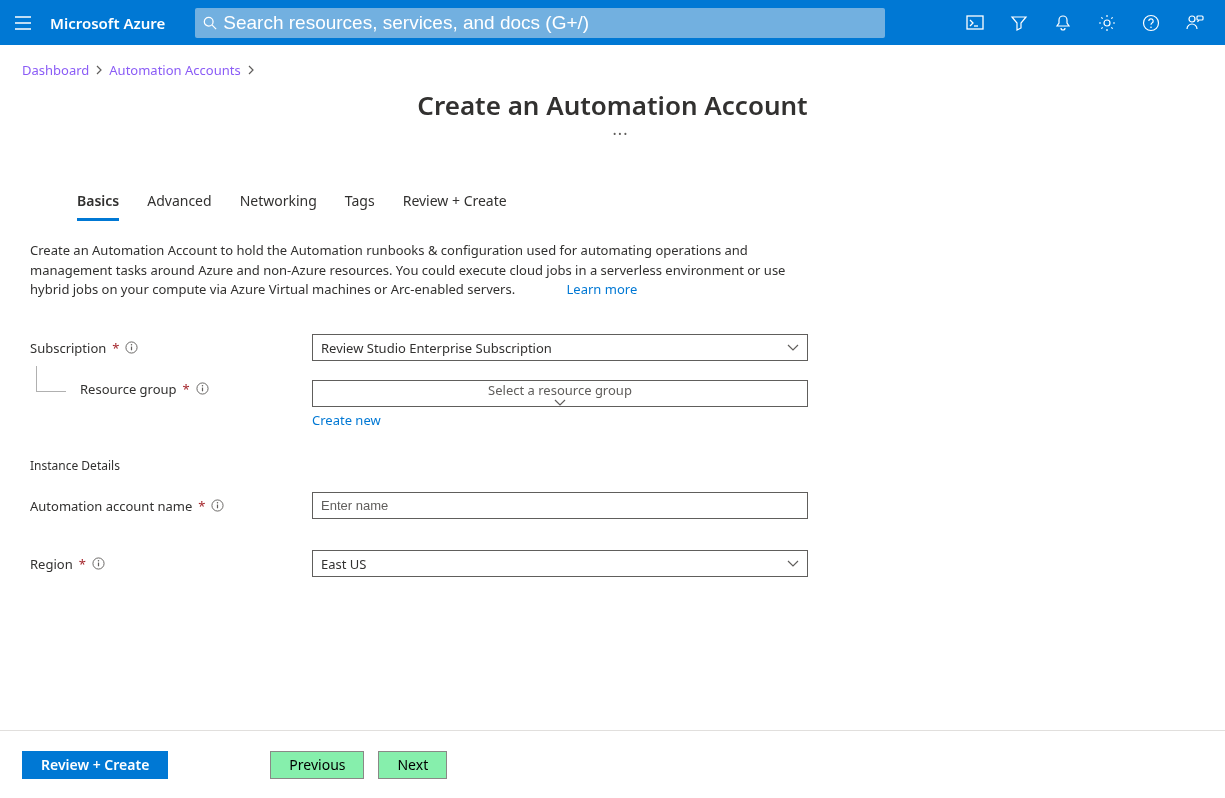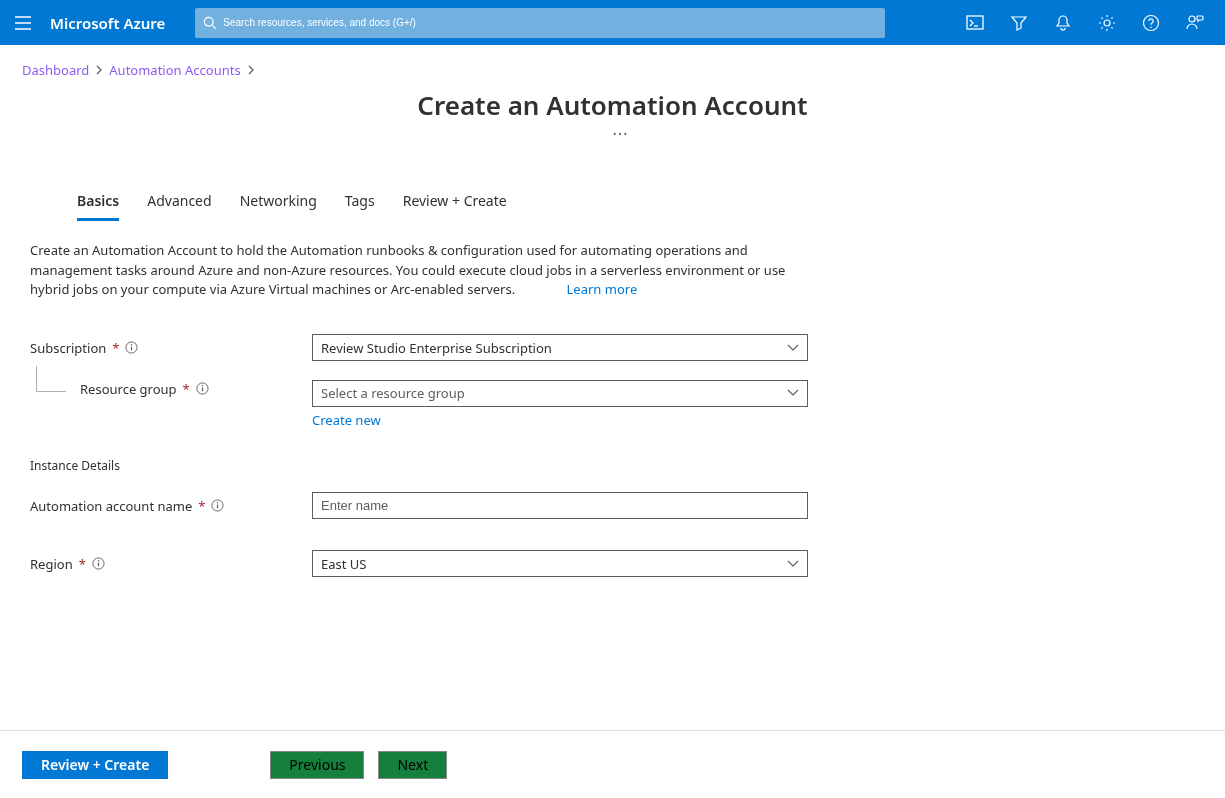--- a/index.html
+++ b/index.html
@@ -43,21 +43,21 @@
     align-items: center;
     padding: 0 8px;
     color: #fff;
     margin-left: 10px;
   }
   .searchbox input {
     flex: 1;
     border: none;
     background: transparent;
     outline: none;
-    font-size: 10px;
+    font-size: 19px;
     color: #fff;
     padding-left: 6px;
   }
   .searchbox input::placeholder { color: #fff; }
   .topbar-spacer { flex: 1; }
   .topbar-icons {
     display: flex;
     align-items: center;
     padding-right: 8px;
   }
@@ -173,21 +173,21 @@
     border: 1px solid #605e5c;
     background: #fff;
     display: flex;
     align-items: center;
     justify-content: space-between;
     padding: 0 8px;
     font-size: 13px;
     cursor: pointer;
     color: #323130;
   }
-  .select.placeholder { color: #605e5c; }
+  .select.placeholder { color: #605e5c; flex-direction: column; }
   .textin {
     width: 100%;
     height: 27px;
     border: 1px solid #605e5c;
     padding: 0 8px;
     font-size: 13px;
     outline: none;
   }
   .textin::placeholder { color: #605e5c; }
   .linklet {
@@ -212,21 +212,21 @@
     display: flex;
     align-items: center;
     padding: 0 22px;
     gap: 14px;
   }
   .btn {
     height: 28px;
     padding: 0 18px;
     font-size: 14px;
     border: 1px solid #8a8886;
-    background: #15803d;
+    background: #86efac;
     cursor: pointer;
     font-family: inherit;
   }
   .btn.primary {
     background: #0078d4;
     color: #fff;
     border-color: #0078d4;
     font-weight: 600;
   }
   .btn.prevpad { margin-left: 88px; }

